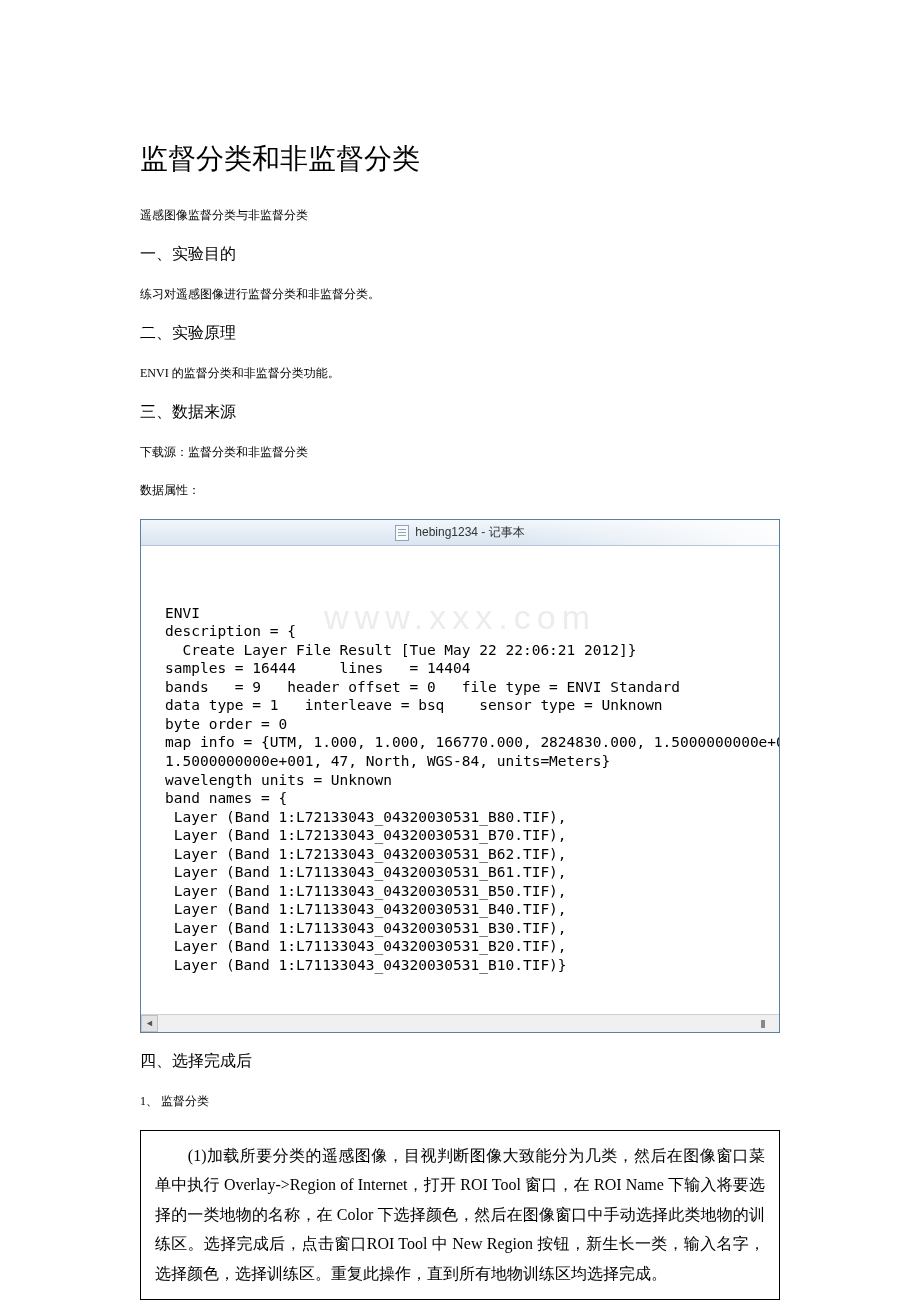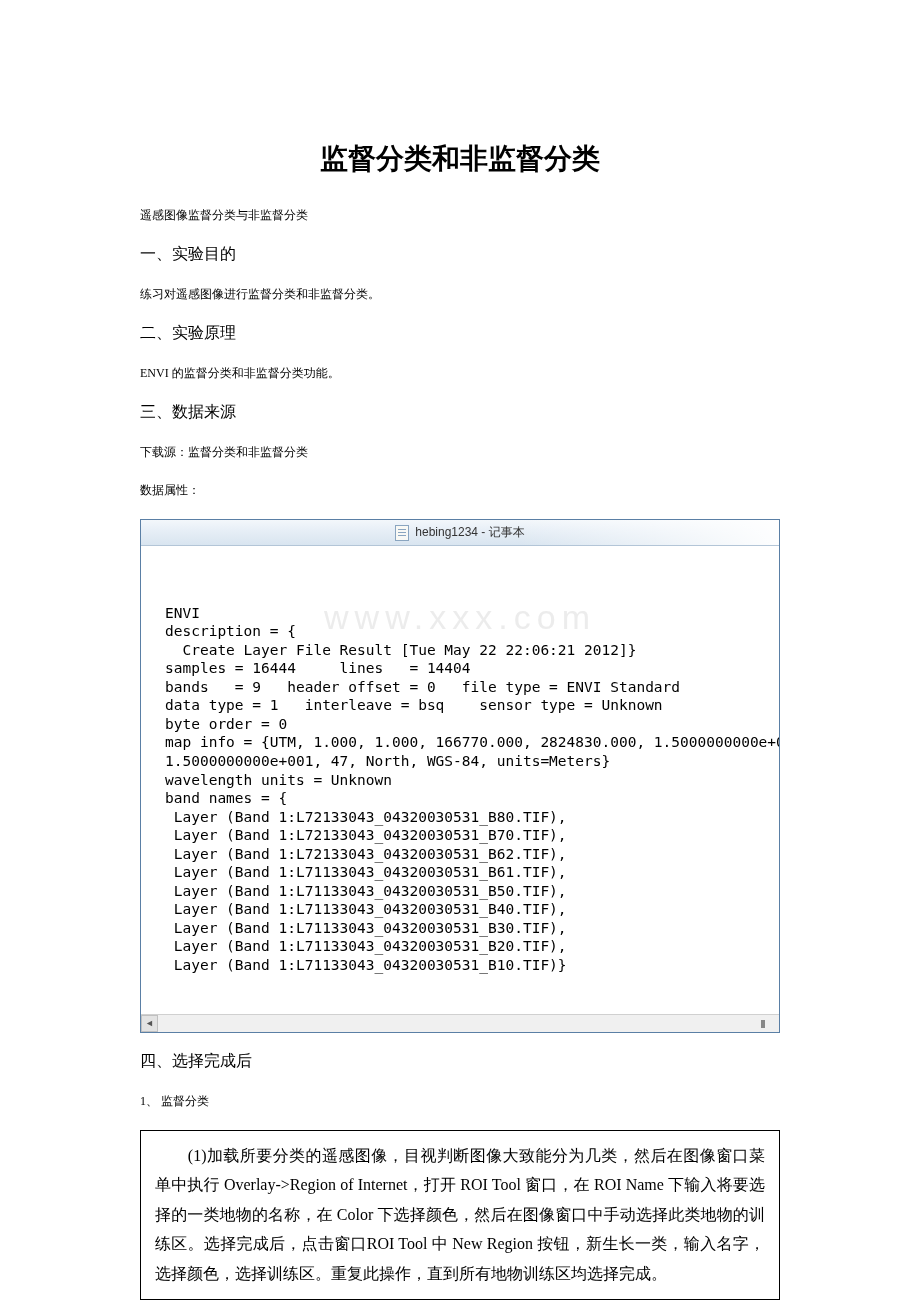--- a/index.html
+++ b/index.html
@@ -9,23 +9,23 @@
     }
     body {
       background: #ffffff;
       font-family: "SimSun", "宋体", serif;
       width: 920px;
       min-height: 1302px;
       padding: 140px 140px 40px 140px;
       color: #000;
     }
     .title {
-      text-align: center;
+      text-align: left;
       font-size: 28px;
-      font-weight: bold;
+      font-weight: normal;
       margin-bottom: 28px;
       font-family: "SimSun", "宋体", serif;
     }
     .para {
       font-size: 12px;
       line-height: 1.5;
       margin-bottom: 20px;
       margin-top: 10px;
     }
     .section-heading {

